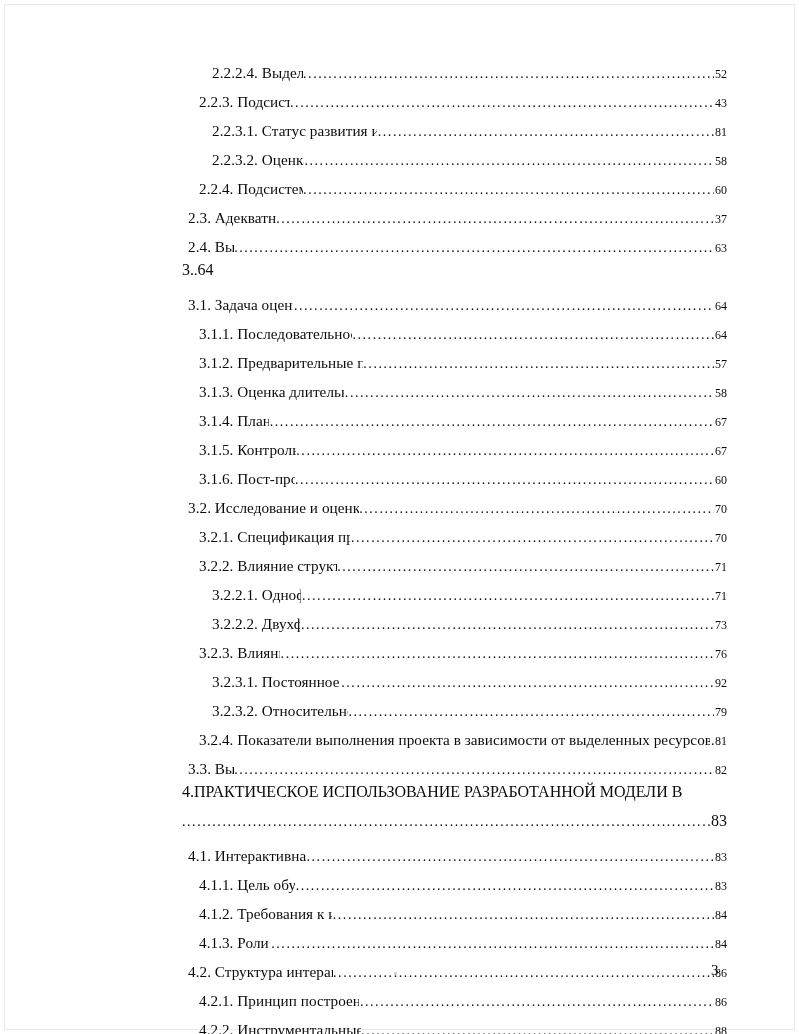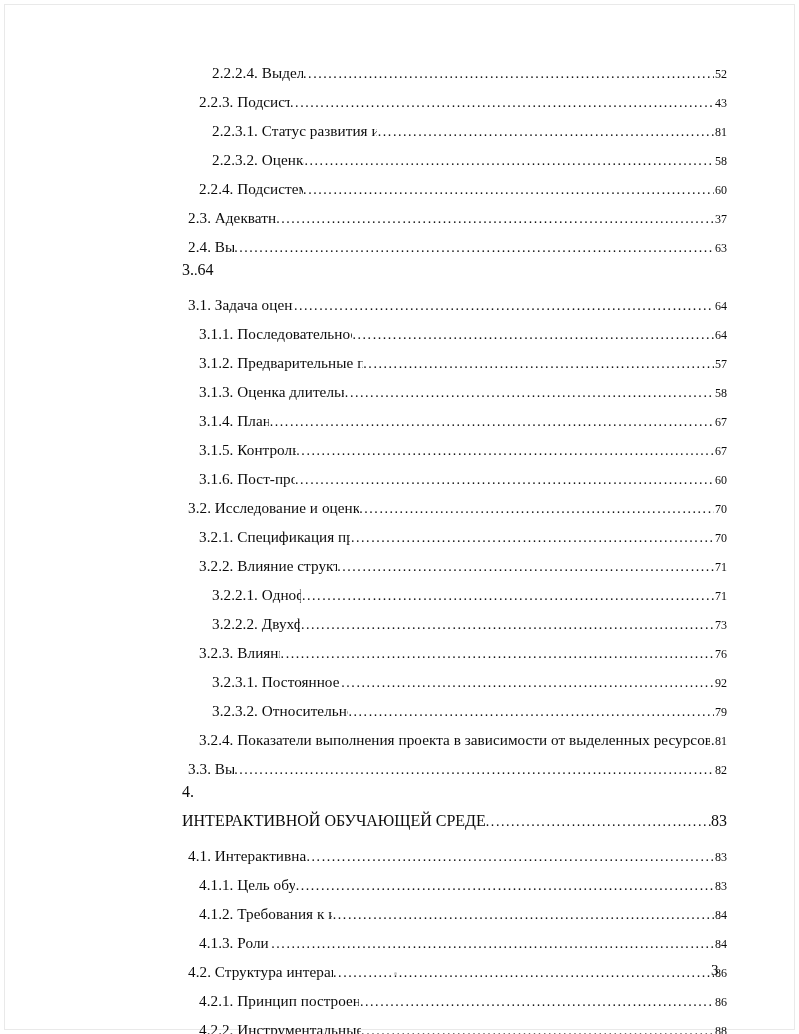--- a/index.html
+++ b/index.html
@@ -250,23 +250,23 @@
       <span class="leader"></span>
       <span class="pageno">81</span>
     </div>
     <div class="toc-entry lvl2">
       <span class="title">3.3. Выводы</span>
       <span class="leader"></span>
       <span class="pageno">82</span>
     </div>
     <div class="chapter-row nodots">
       <span class="num">4.</span>
+      <span class="title">ПРАКТИЧЕСКОЕ ИСПОЛЬЗОВАНИЕ РАЗРАБОТАННОЙ МОДЕЛИ В</span>
     </div>
     <div class="chapter-row">
-      <span class="title">ИНТЕРАКТИВНОЙ ОБУЧАЮЩЕЙ СРЕДЕ</span>
       <span class="leader"></span>
       <span class="pageno">83</span>
     </div>
     <div class="toc-entry lvl2">
       <span class="title">4.1. Интерактивная обучающая среда</span>
       <span class="leader"></span>
       <span class="pageno">83</span>
     </div>
     <div class="toc-entry lvl3">
       <span class="title">4.1.1. Цель обучающей среды</span>

